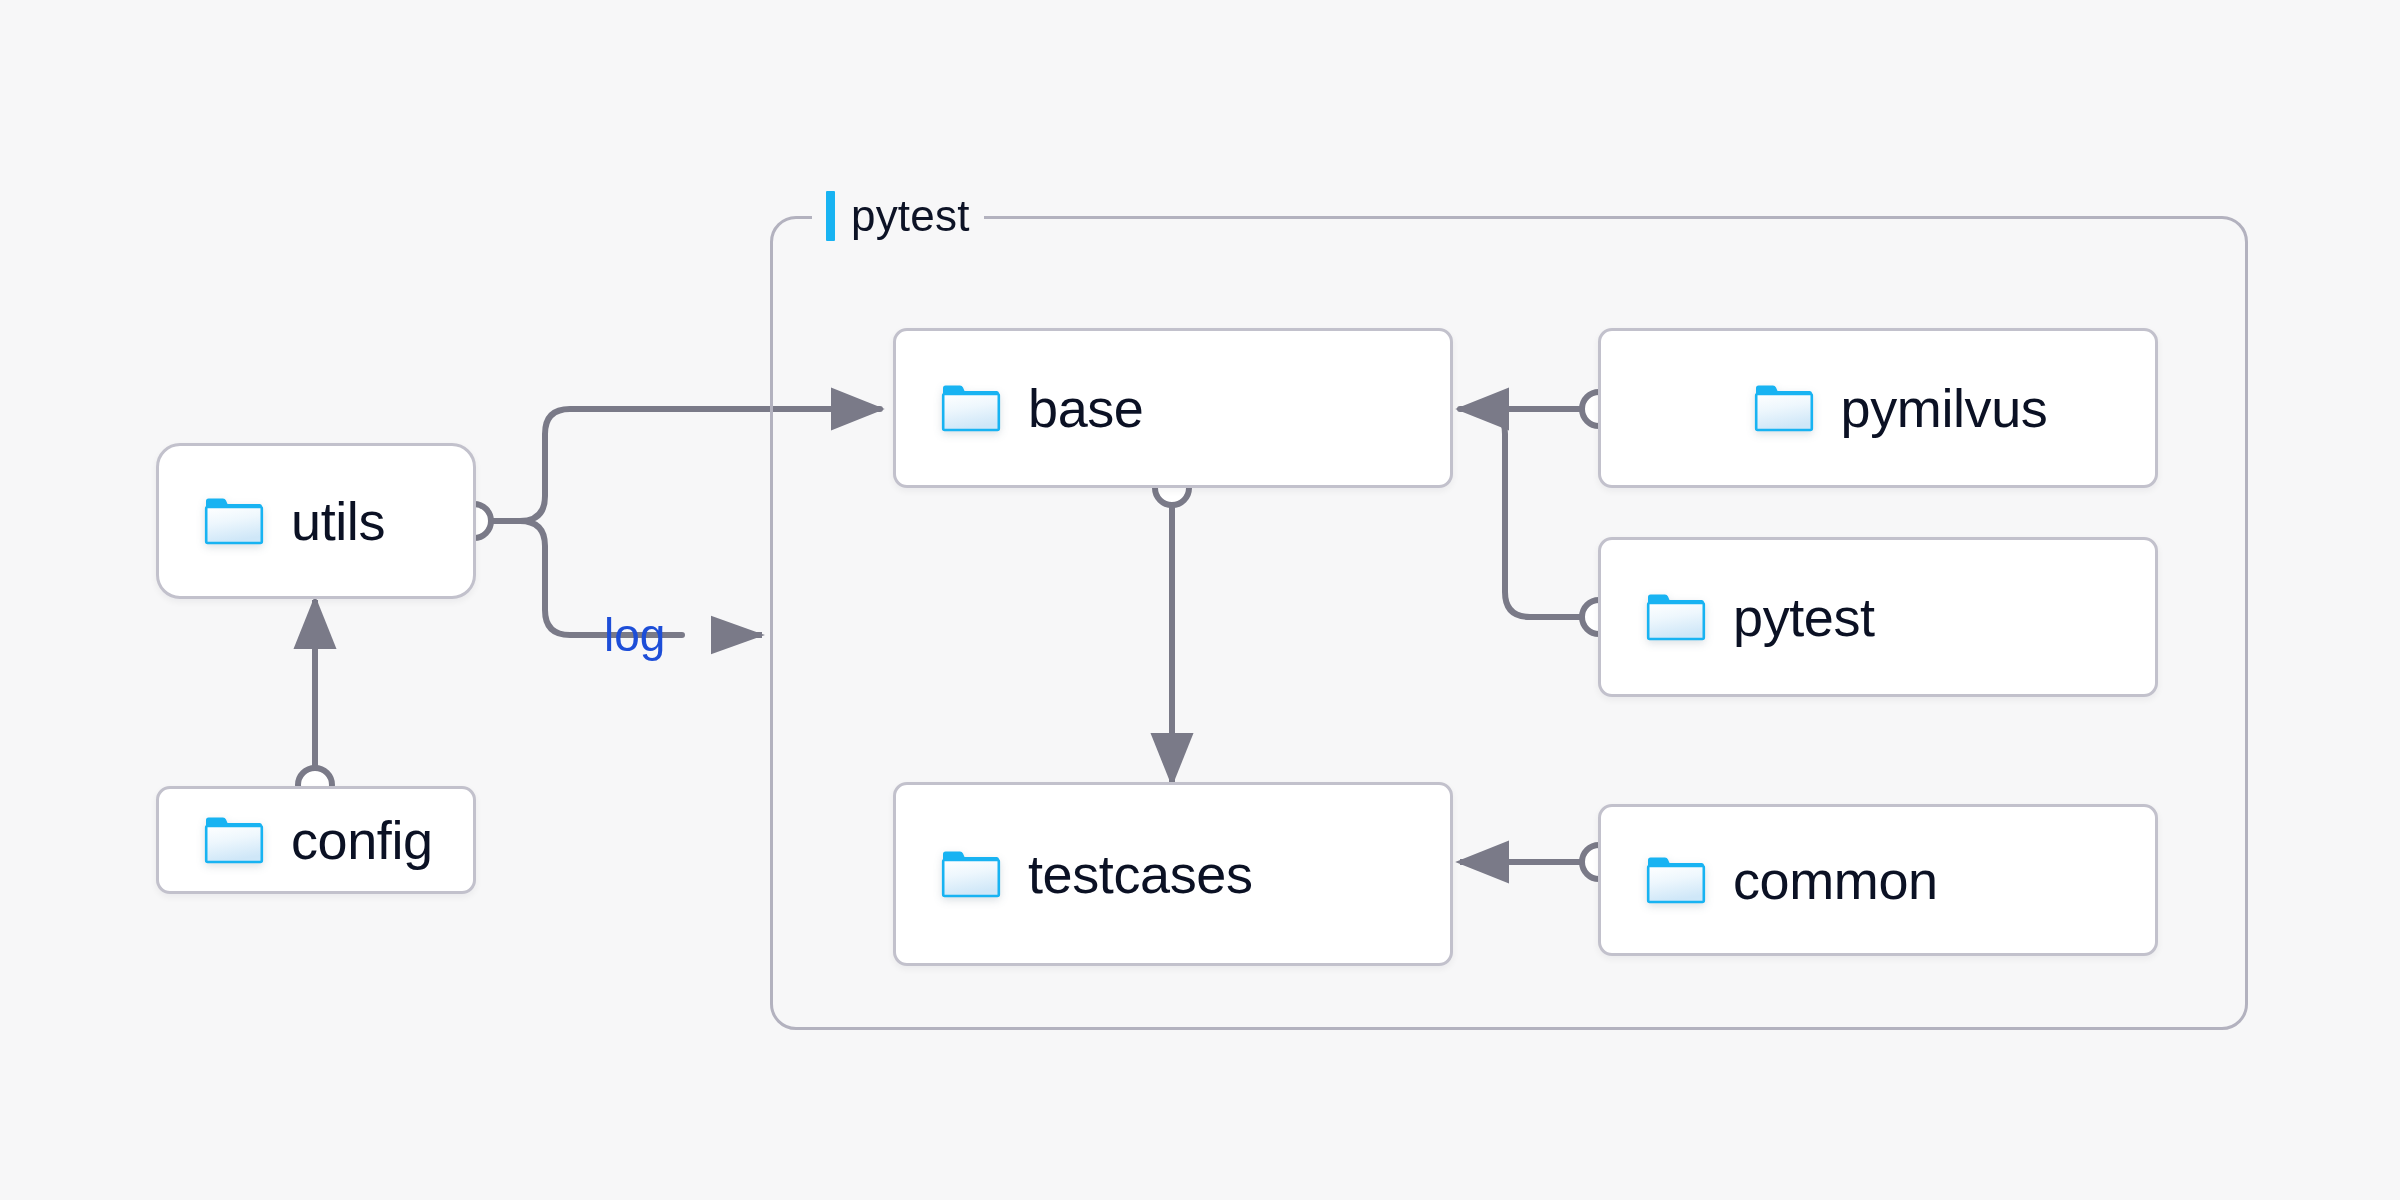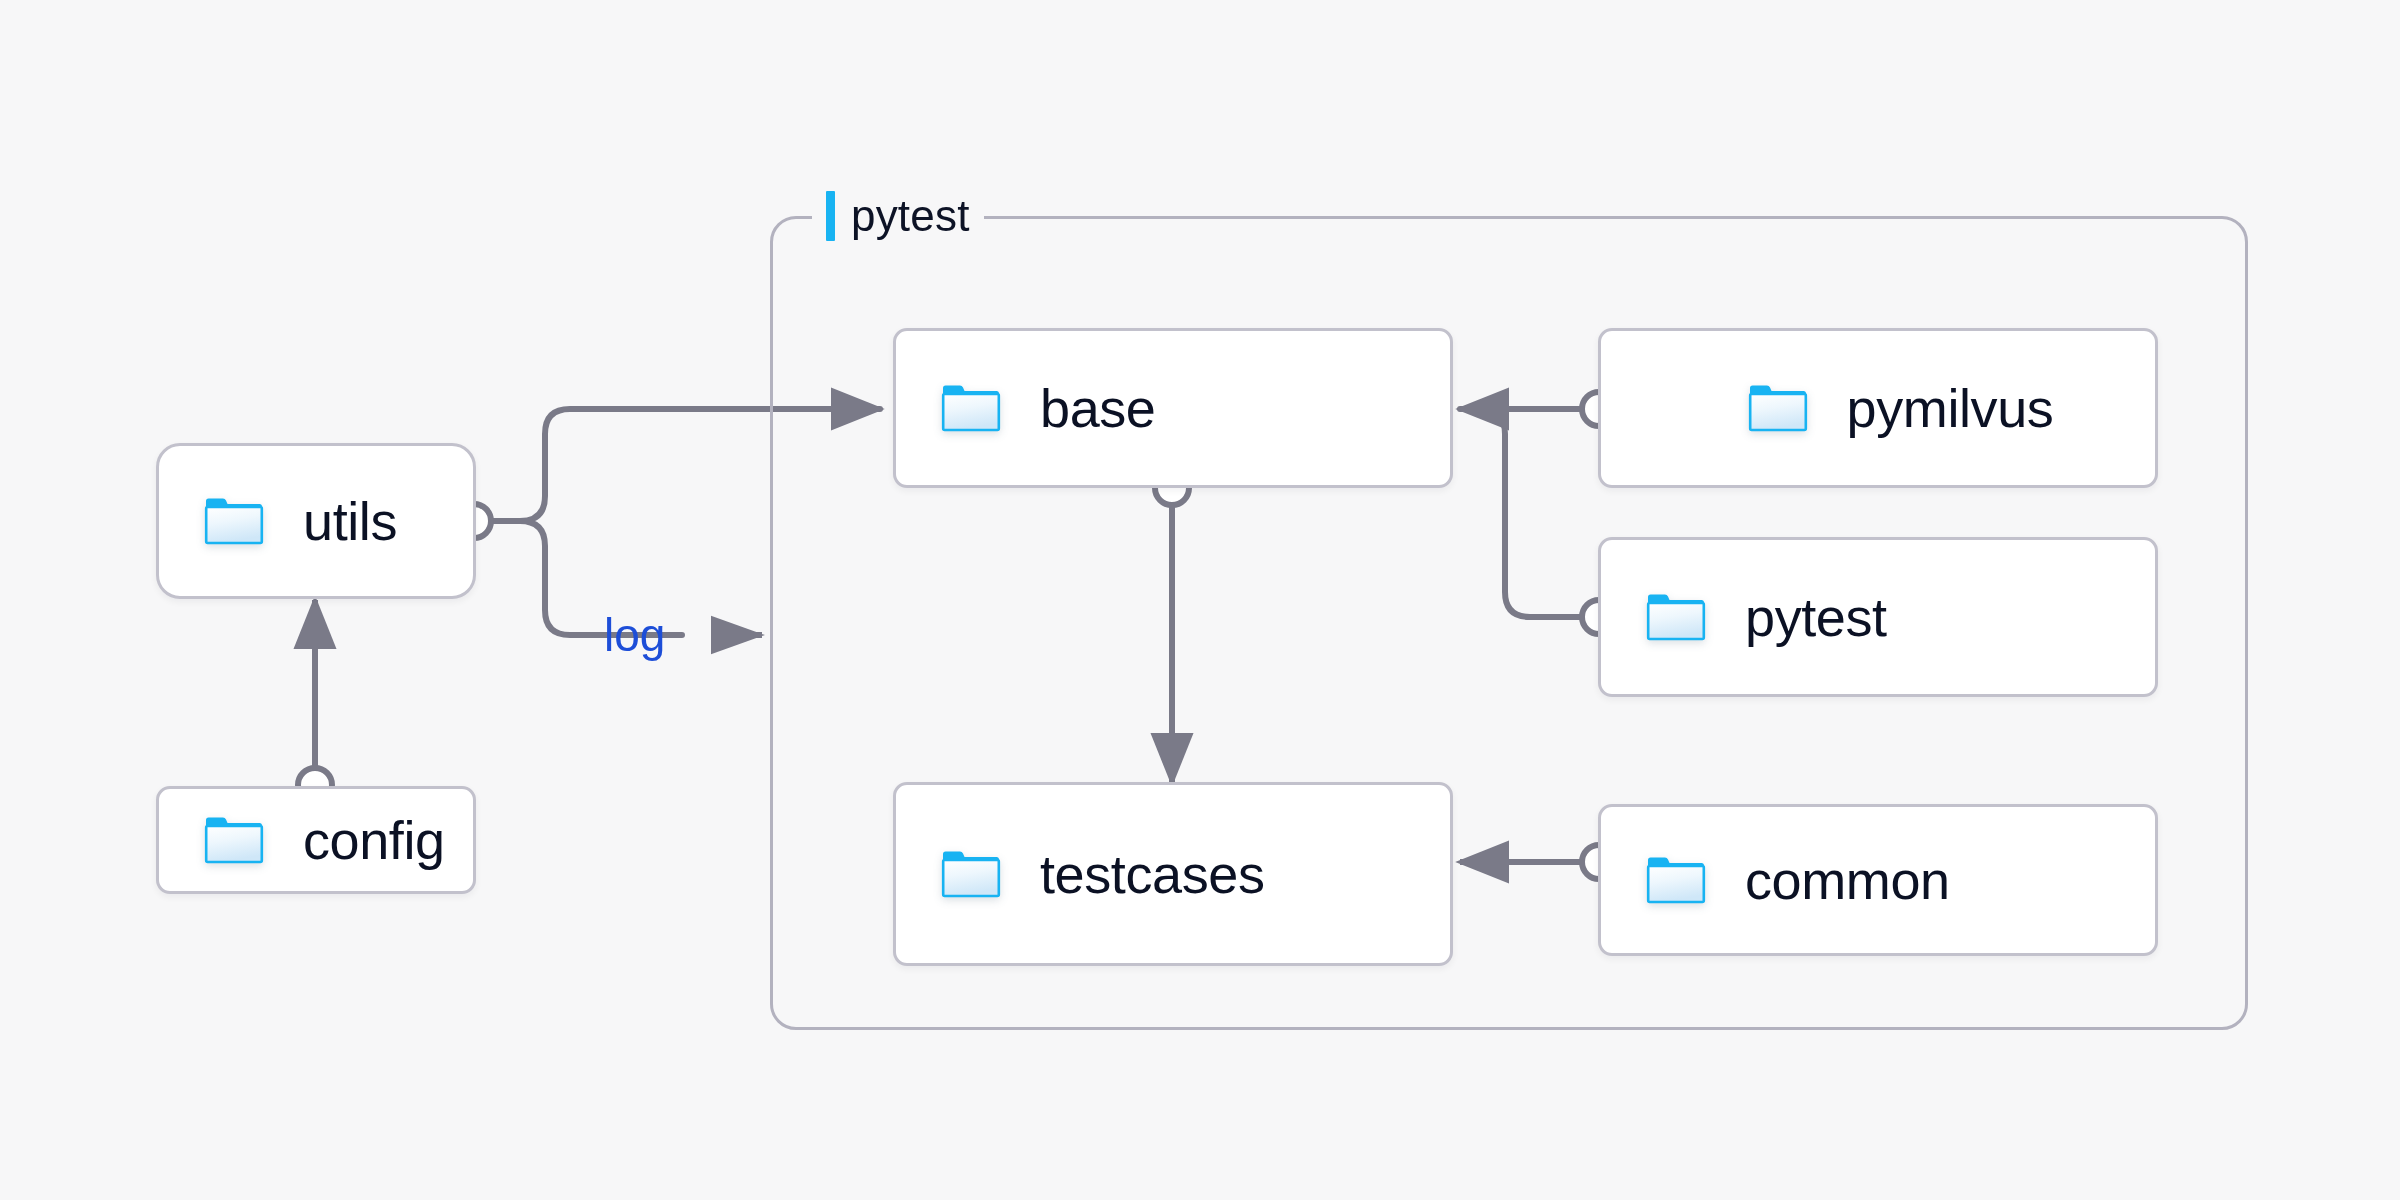--- a/index.html
+++ b/index.html
@@ -72,21 +72,21 @@
     border: 3px solid #c2c1cc;
     border-radius: 14px;
     box-sizing: border-box;
     display: flex;
     align-items: center;
     box-shadow: 0 3px 7px rgba(23,23,40,0.055);
   }
   .node-inner {
     display: flex;
     align-items: center;
-    gap: 38px;
+    gap: 26px;
     padding-left: 44px;
   }
   .node-label {
     font-size: 54px;
     color: #0b1124;
     white-space: nowrap;
     line-height: 1;
     letter-spacing: -0.4px;
   }
 

